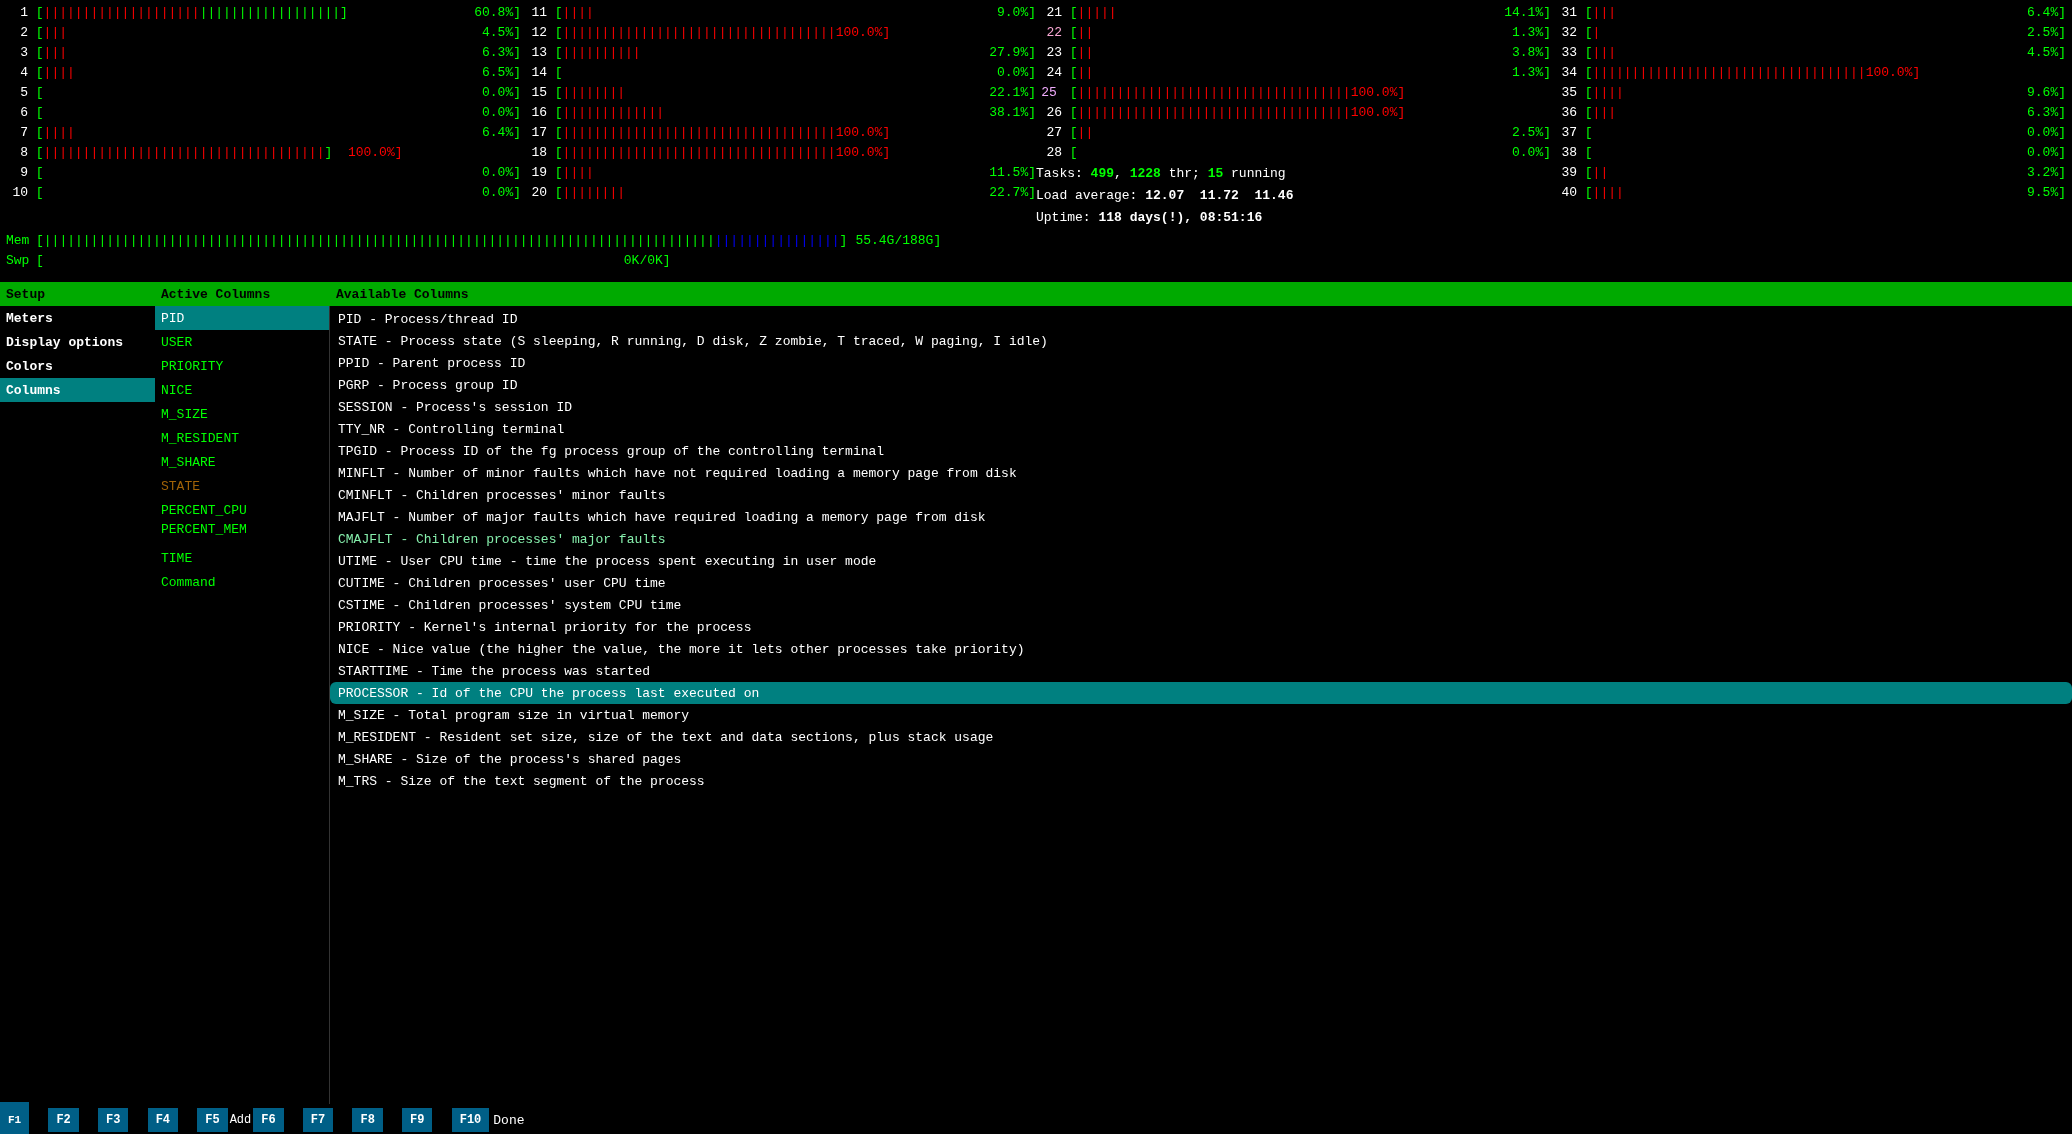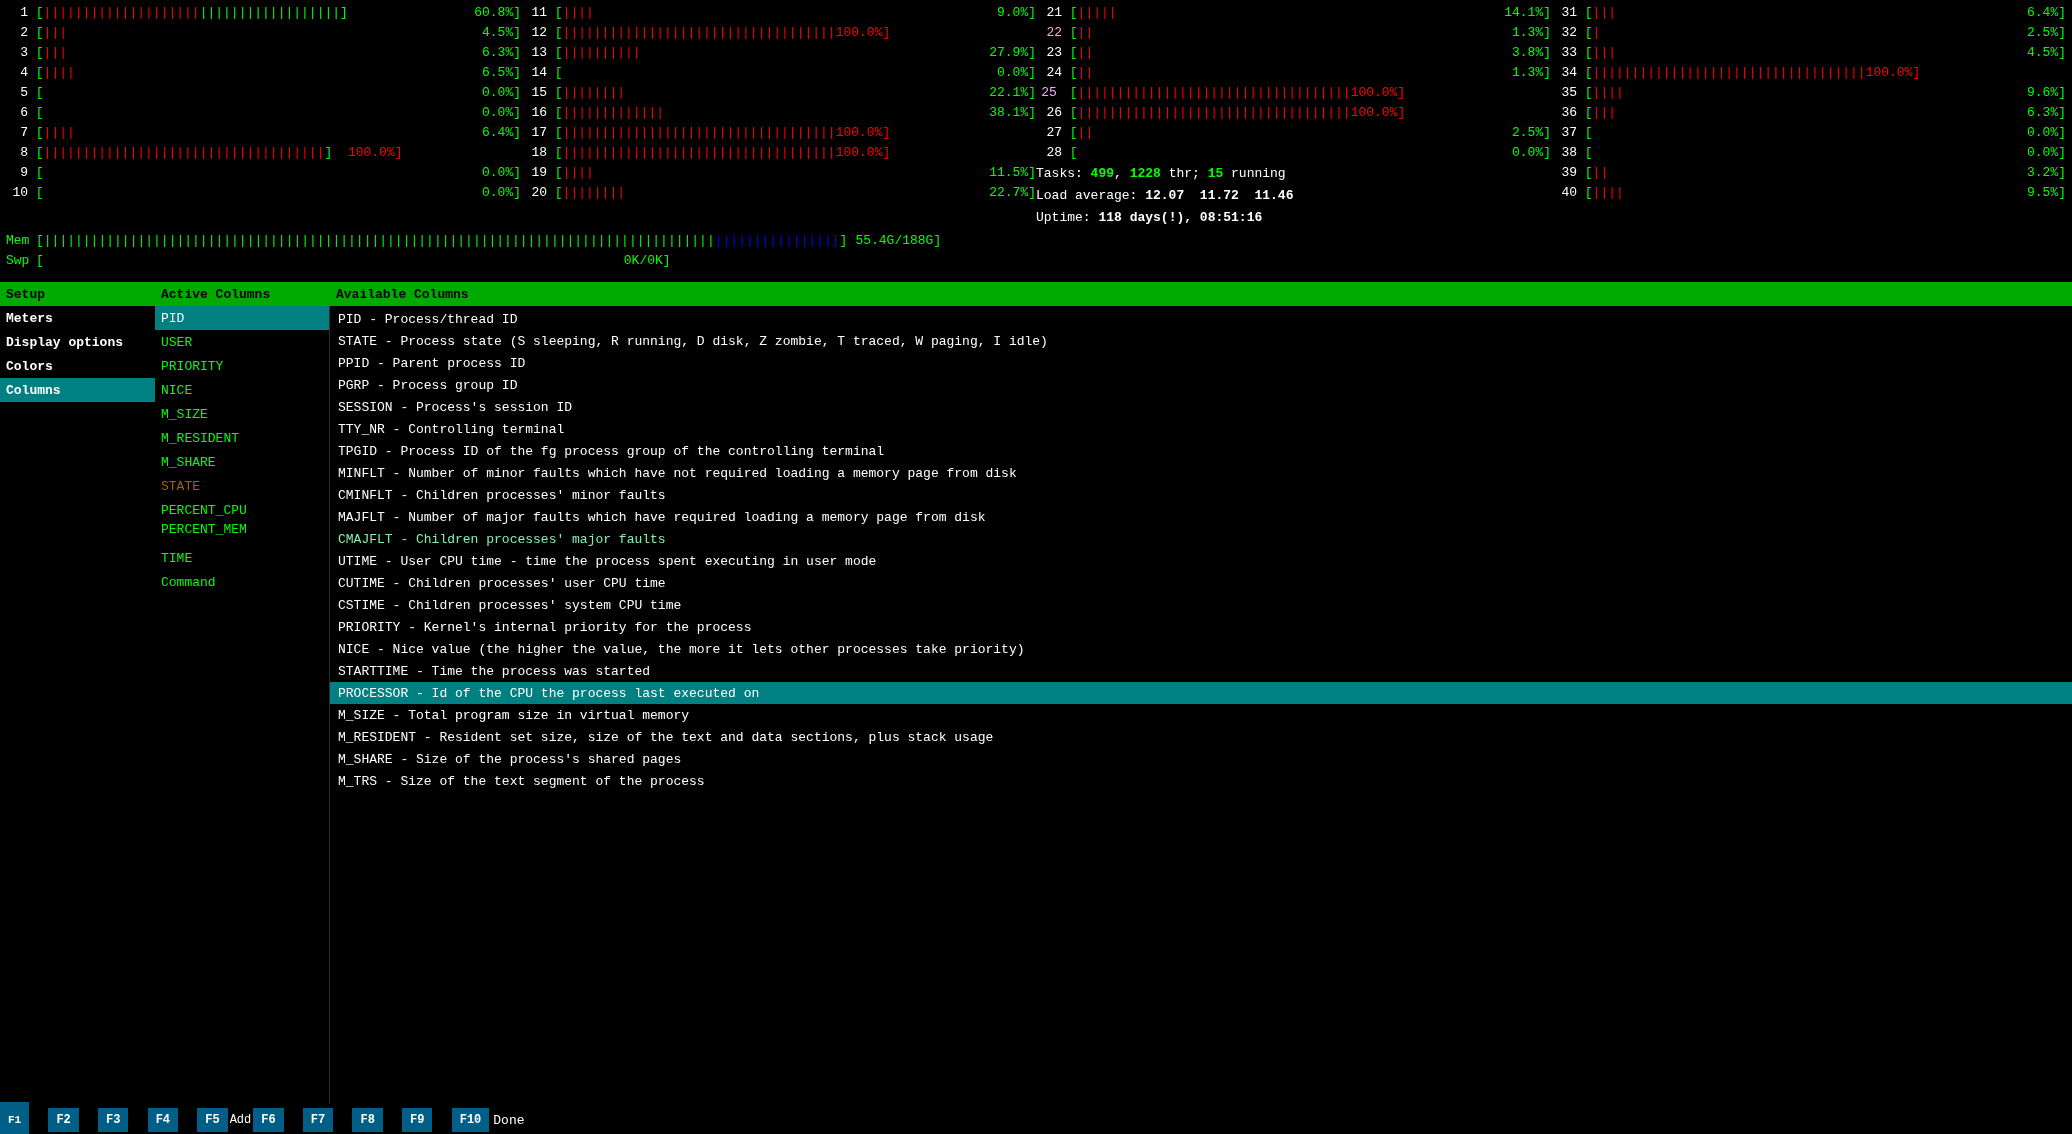--- a/index.html
+++ b/index.html
@@ -427,21 +427,21 @@
         </div>
         <div style="height:22px;display:flex;align-items:center;padding:0 8px;color:#fff;cursor:pointer;">
           <span>PRIORITY - Kernel's internal priority for the process</span>
         </div>
         <div style="height:22px;display:flex;align-items:center;padding:0 8px;color:#fff;cursor:pointer;">
           <span>NICE - Nice value (the higher the value, the more it lets other processes take priority)</span>
         </div>
         <div style="height:22px;display:flex;align-items:center;padding:0 8px;color:#fff;cursor:pointer;">
           <span>STARTTIME - Time the process was started</span>
         </div>
-        <div style="height:22px;display:flex;align-items:center;padding:0 8px;background:#008080;color:#fff;cursor:pointer;">
+        <div style="height:22px;display:flex;align-items:center;padding:0 8px;background:#008080;color:#fff;cursor:pointer;border-radius:6px;">
           <span>PROCESSOR - Id of the CPU the process last executed on</span>
         </div>
         <div style="height:22px;display:flex;align-items:center;padding:0 8px;color:#fff;cursor:pointer;">
           <span>M_SIZE - Total program size in virtual memory</span>
         </div>
         <div style="height:22px;display:flex;align-items:center;padding:0 8px;color:#fff;cursor:pointer;">
           <span>M_RESIDENT - Resident set size, size of the text and data sections, plus stack usage</span>
         </div>
         <div style="height:22px;display:flex;align-items:center;padding:0 8px;color:#fff;cursor:pointer;">
           <span>M_SHARE - Size of the process's shared pages</span>

